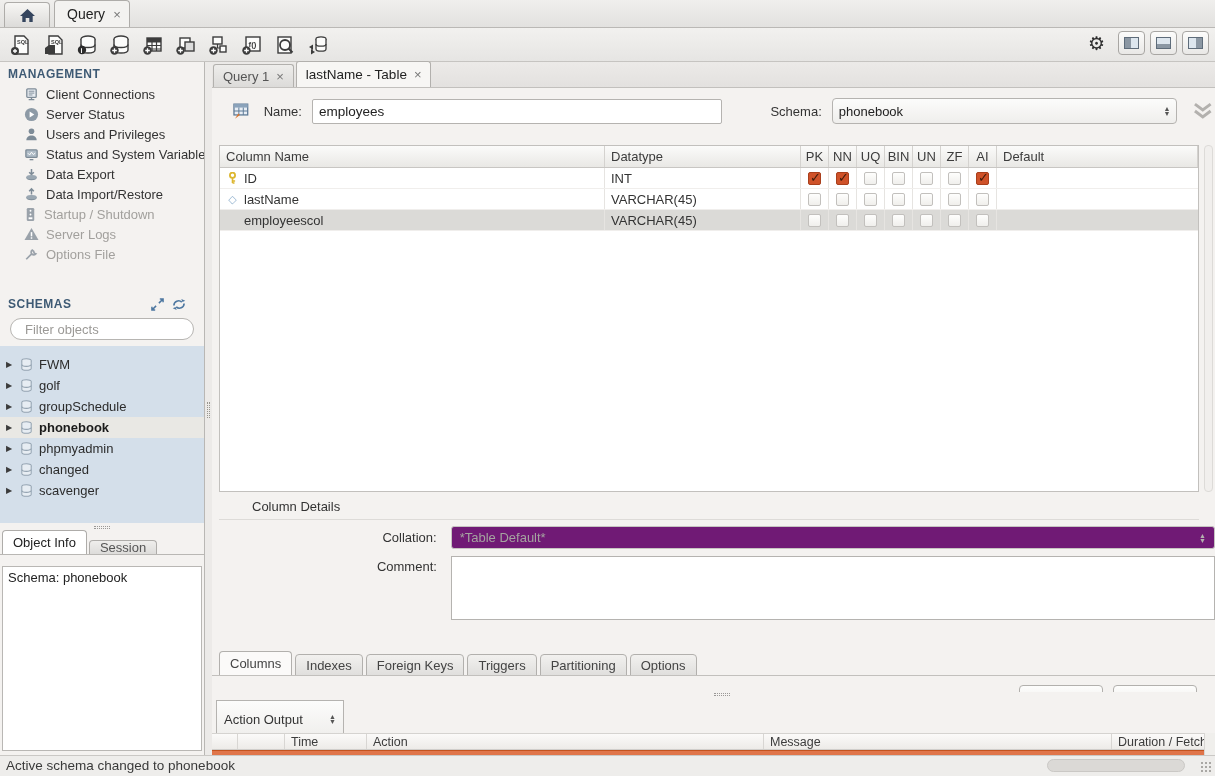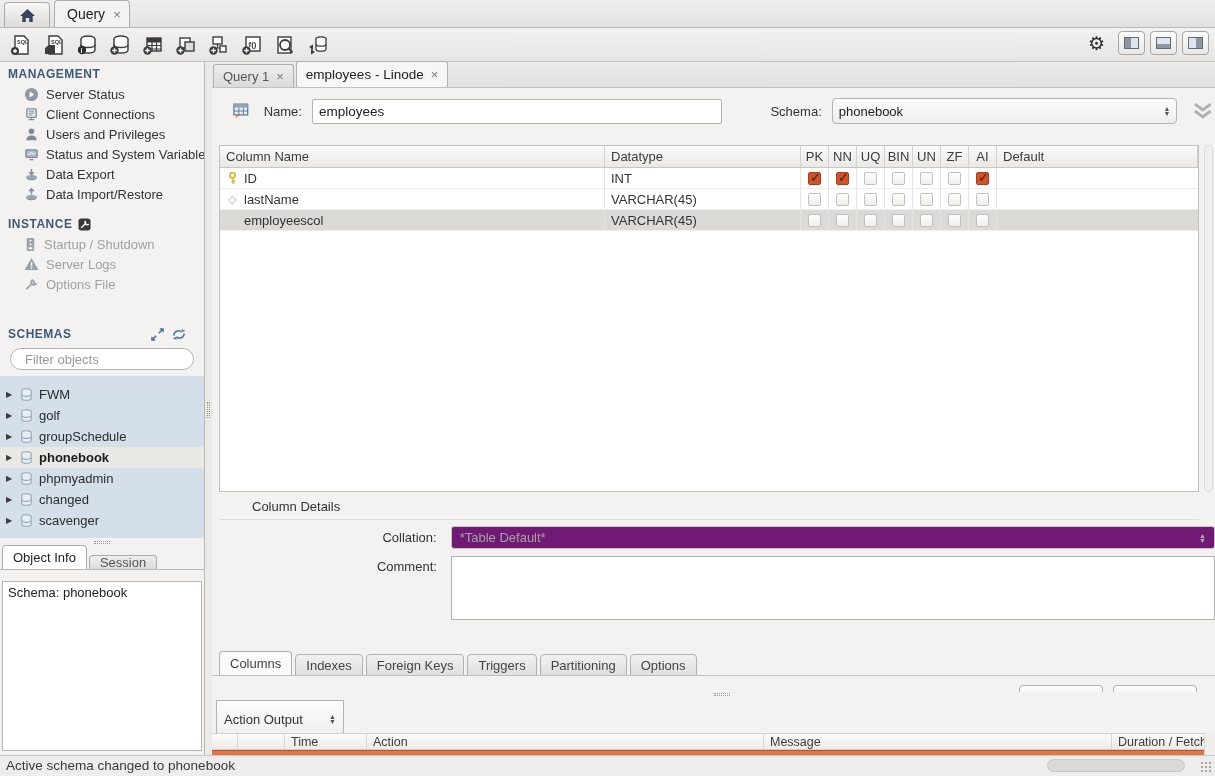--- a/index.html
+++ b/index.html
@@ -299,32 +299,32 @@
       </div>
     </div>
   </div>
 
   <div class="sidebar">
     <div class="sec-h">
       <span>MANAGEMENT</span>
     </div>
     <div class="side-item">
       <svg width="15" height="15" viewBox="0 0 16 16">
-          <circle cx="8" cy="8" r="7" fill="#8d9aa6"></circle>
-          <path d="M6 4.7l5 3.3-5 3.3z" fill="#fff"></path>
-        </svg>
-      <span class="lbl">Server Status</span>
-    </div>
-    <div class="side-item">
-      <svg width="15" height="15" viewBox="0 0 16 16">
           <rect x="3" y="2" width="10" height="9" rx="1" fill="#e8edf2" stroke="#7d8b97" stroke-width="1.4"></rect>
           <path d="M5 4.5h6M5 6.5h6M5 8.5h4" stroke="#7d8b97" stroke-width="1"></path>
           <path d="M8 11v2M5 13.5h6" stroke="#7d8b97" stroke-width="1.4"></path>
         </svg>
       <span class="lbl">Client Connections</span>
+    </div>
+    <div class="side-item">
+      <svg width="15" height="15" viewBox="0 0 16 16">
+          <circle cx="8" cy="8" r="7" fill="#8d9aa6"></circle>
+          <path d="M6 4.7l5 3.3-5 3.3z" fill="#fff"></path>
+        </svg>
+      <span class="lbl">Server Status</span>
     </div>
     <div class="side-item">
       <svg width="15" height="15" viewBox="0 0 16 16">
           <circle cx="8" cy="4.5" r="3" fill="#7d8b97"></circle>
           <path d="M2.5 14c0-3.2 2.4-5 5.5-5s5.5 1.8 5.5 5z" fill="#7d8b97"></path>
         </svg>
       <span class="lbl">Users and Privileges</span>
     </div>
     <div class="side-item">
       <svg width="15" height="15" viewBox="0 0 16 16">
@@ -344,27 +344,20 @@
     </div>
     <div class="side-item">
       <svg width="15" height="15" viewBox="0 0 16 16">
           <path d="M8 8V2M5.5 4.5L8 2l2.5 2.5" stroke="#7d8b97" stroke-width="1.6" fill="none"></path>
           <ellipse cx="8" cy="11.5" rx="5.5" ry="2.5" fill="#7d8b97"></ellipse>
           <ellipse cx="8" cy="10.8" rx="5.5" ry="2.2" fill="#9aa7b2"></ellipse>
         </svg>
       <span class="lbl">Data Import/Restore</span>
     </div>
 
-    <div class="sec-h" style="margin-top:8px;">
-      <span>INSTANCE</span>
-      <svg width="13" height="13" viewBox="0 0 14 14">
-          <rect x="0.5" y="0.5" width="13" height="13" rx="3" fill="#3a3a3a"></rect>
-          <path d="M3.5 10.5L9 5M8.3 3.2a2.4 2.4 0 103.4 3.4" stroke="#fff" stroke-width="1.5" fill="none"></path>
-        </svg>
-    </div>
     <div class="side-item dis">
       <svg width="13" height="15" viewBox="0 0 12 16">
           <rect x="2" y="1" width="8" height="14" rx="1.5" fill="#9aa2aa"></rect>
           <circle cx="6" cy="4" r="1" fill="#fff"></circle>
           <circle cx="6" cy="8" r="1" fill="#fff"></circle>
           <rect x="4" y="11" width="4" height="2" fill="#fff"></rect>
         </svg>
       <span class="lbl">Startup / Shutdown</span>
     </div>
     <div class="side-item dis">
@@ -493,21 +486,21 @@
       <div class="grip-v"></div>
     </div>
 
   <div class="main">
     <div class="etabs">
       <div class="etab">
         <span>Query 1</span>
         <span class="xclose">×</span>
       </div>
       <div class="etab active">
-        <span>employees - Linode</span>
+        <span>lastName - Table</span>
         <span class="xclose">×</span>
       </div>
     </div>
 
     <div class="editor">
       <div class="name-row">
         <svg class="tblic" width="18" height="17" viewBox="0 0 18 17">
             <rect x="2" y="1" width="14" height="11" fill="#e8eef5" stroke="#5d7possible08ea" stroke-width="0"></rect>
             <rect x="2" y="1" width="14" height="11" fill="#e8eef5" stroke="#5d7a96" stroke-width="1.3"></rect>
             <rect x="2" y="1" width="14" height="3.5" fill="#8ba3bb"></rect>

